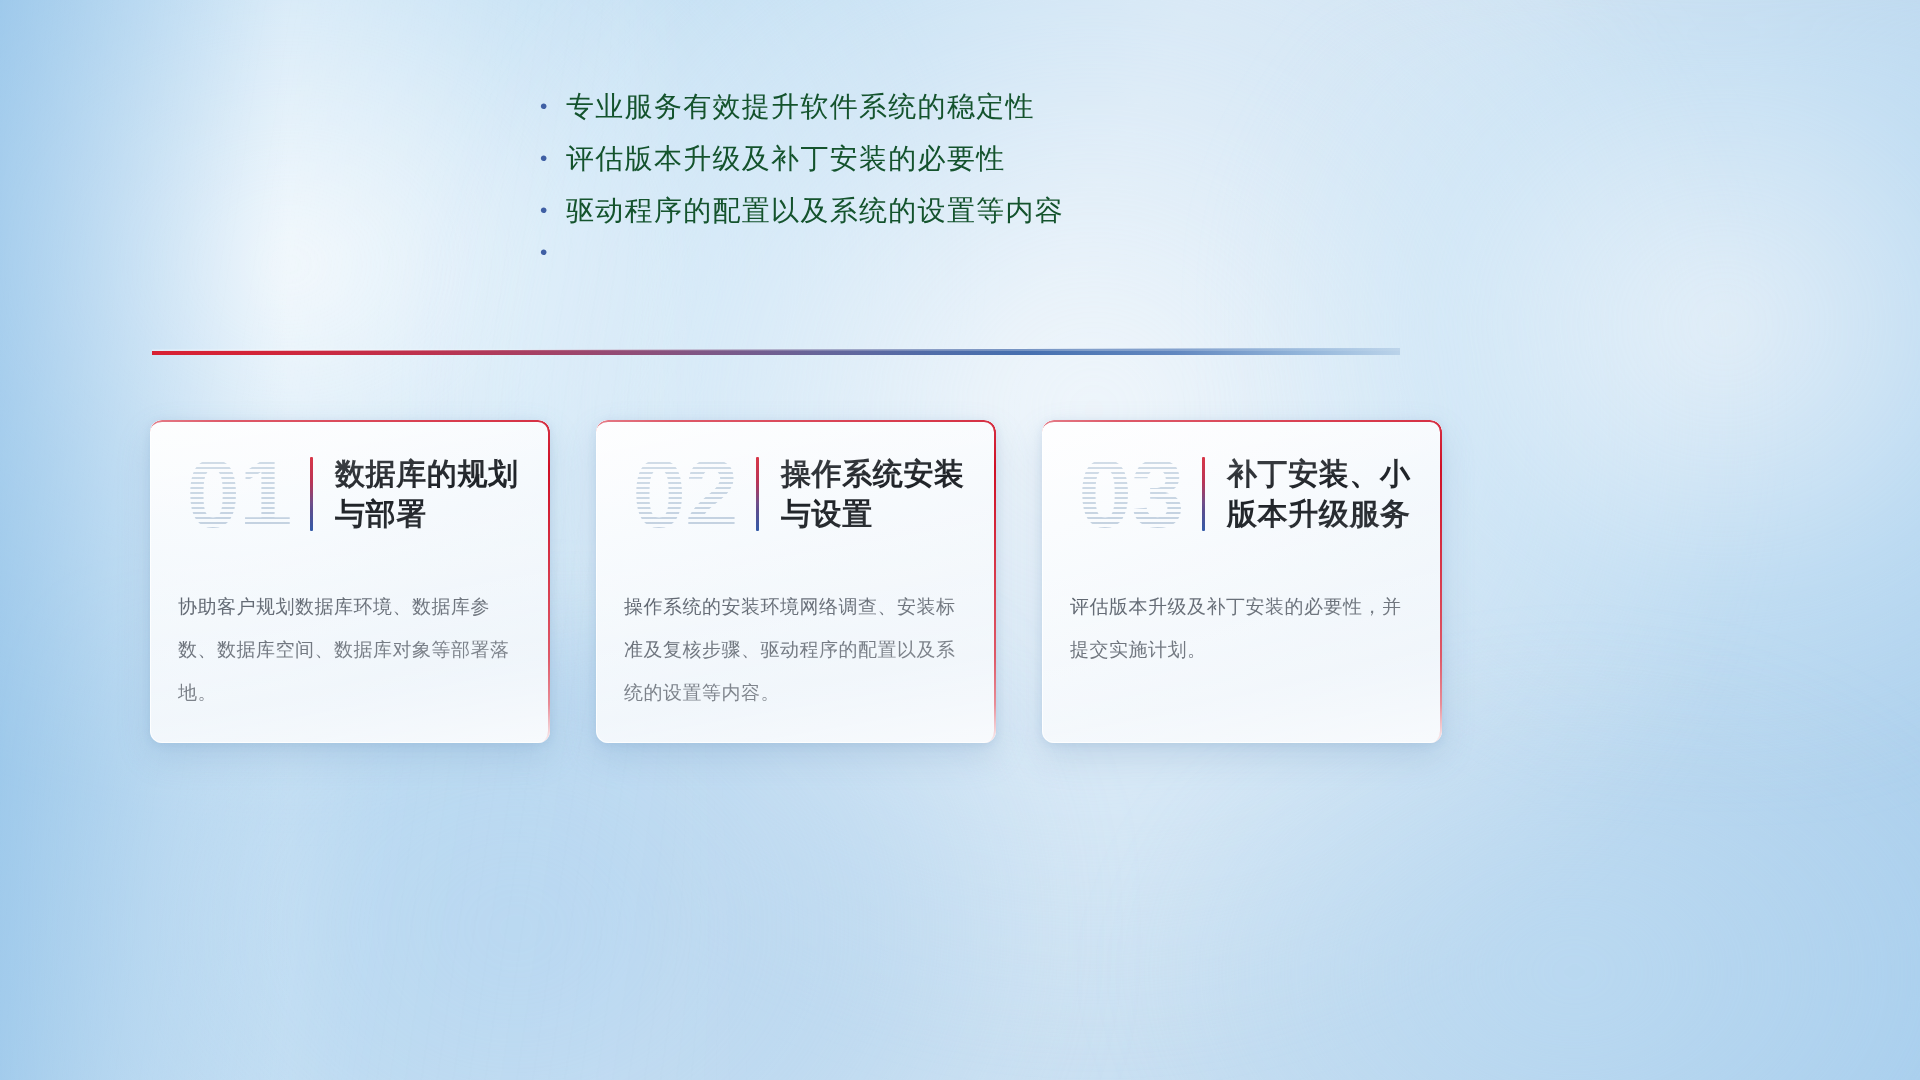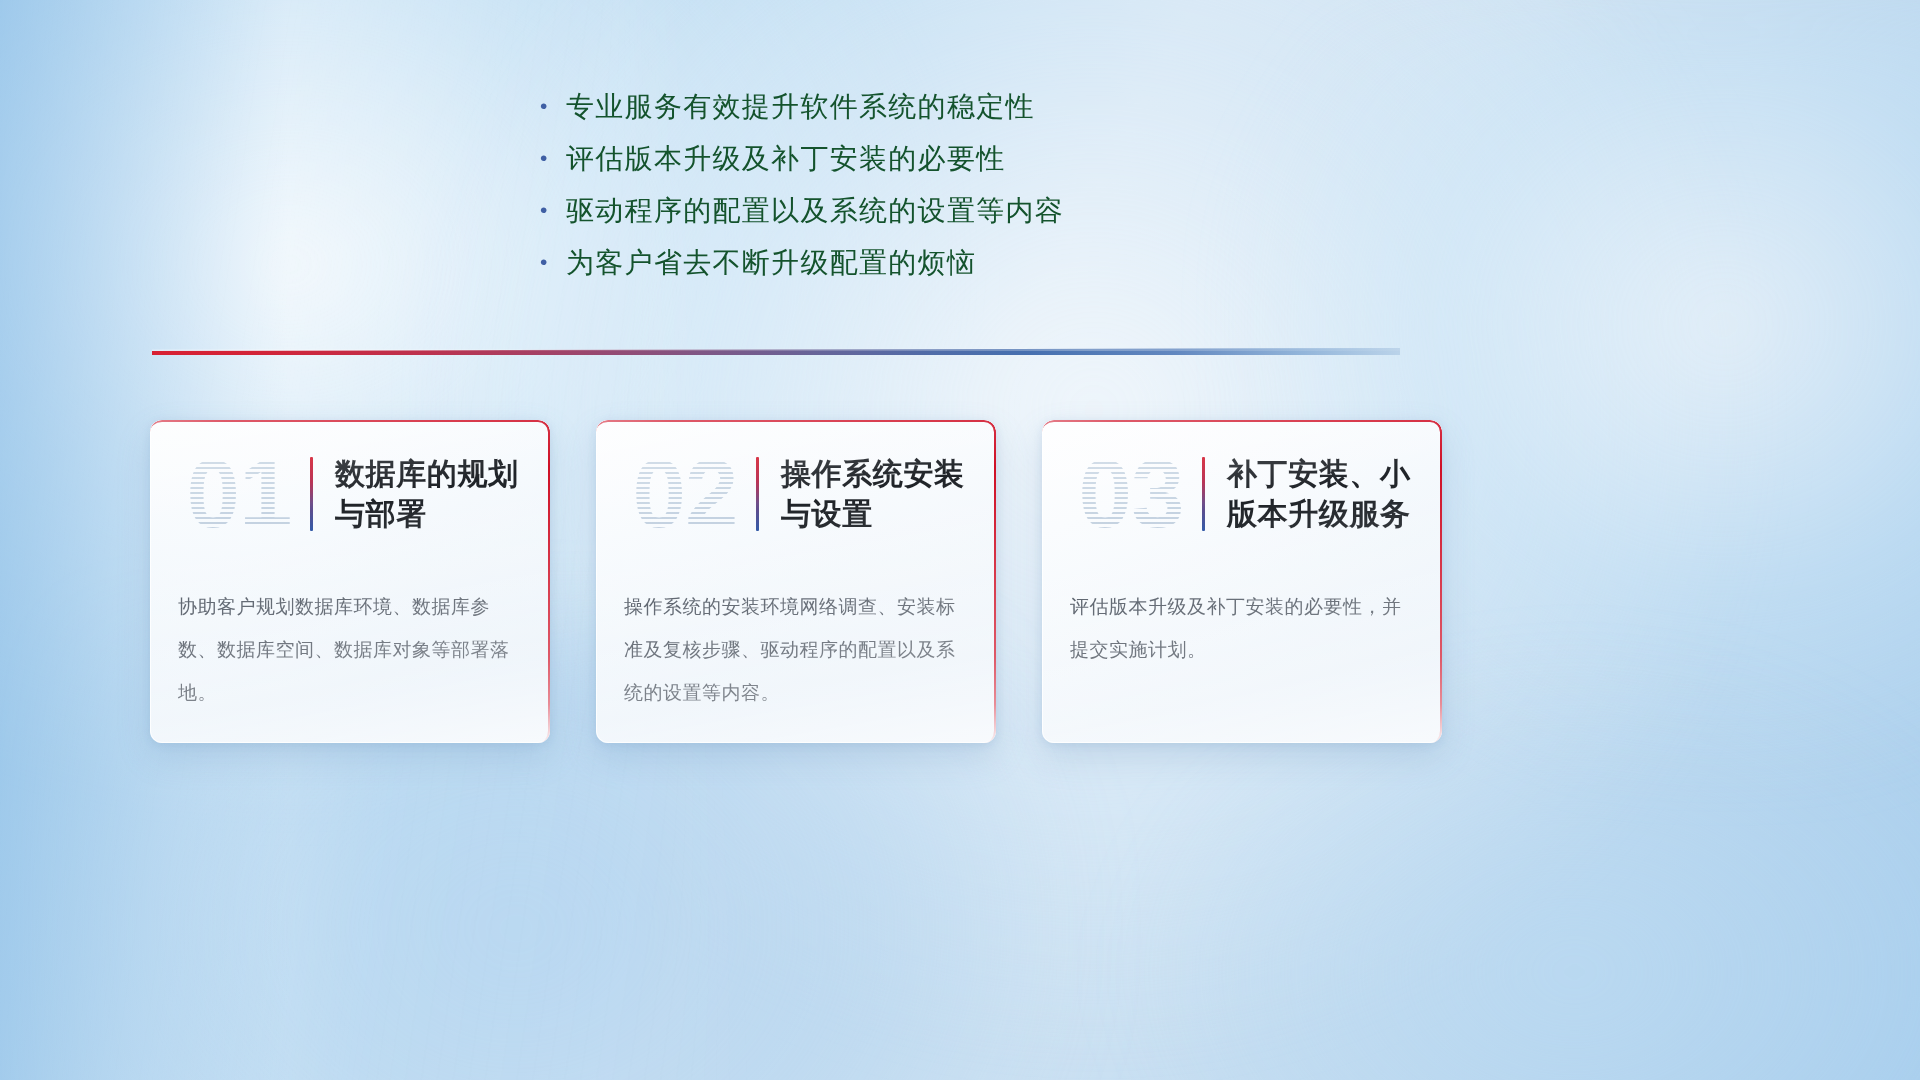--- a/index.html
+++ b/index.html
@@ -189,21 +189,20 @@
     <span class="bullet-text">评估版本升级及补丁安装的必要性</span>
   </div>
 
   <div class="bullet-row">
     <span class="bullet-dot">•</span>
     <span class="bullet-text">驱动程序的配置以及系统的设置等内容</span>
   </div>
 
   <div class="bullet-row">
     <span class="bullet-dot">•</span>
-    <span class="bullet-text">为客户省去不断升级配置的烦恼</span>
   </div>
 
 </div>
 
 <div class="divider-wrap">
   <div class="divider"></div>
   <div class="divider-sheen"></div>
 </div>
 
 <div class="cards">

